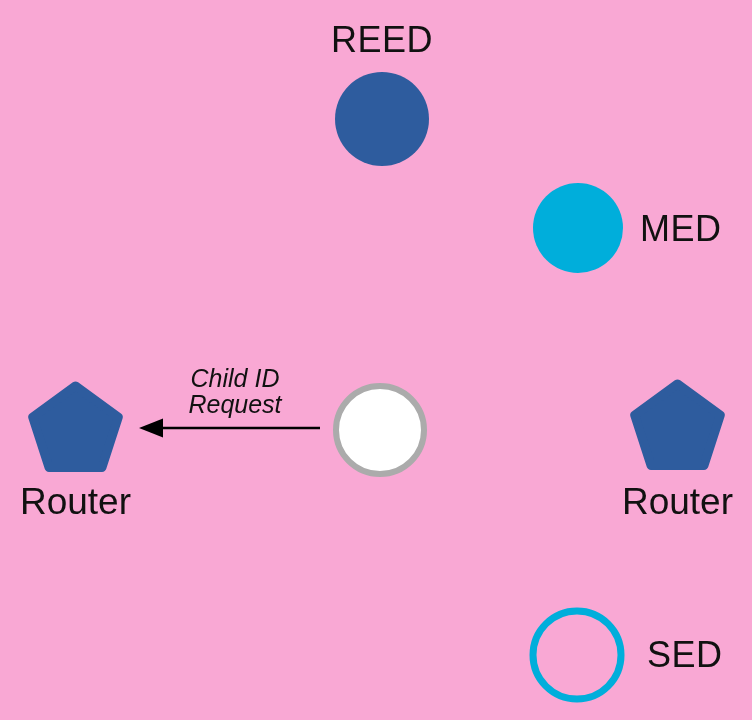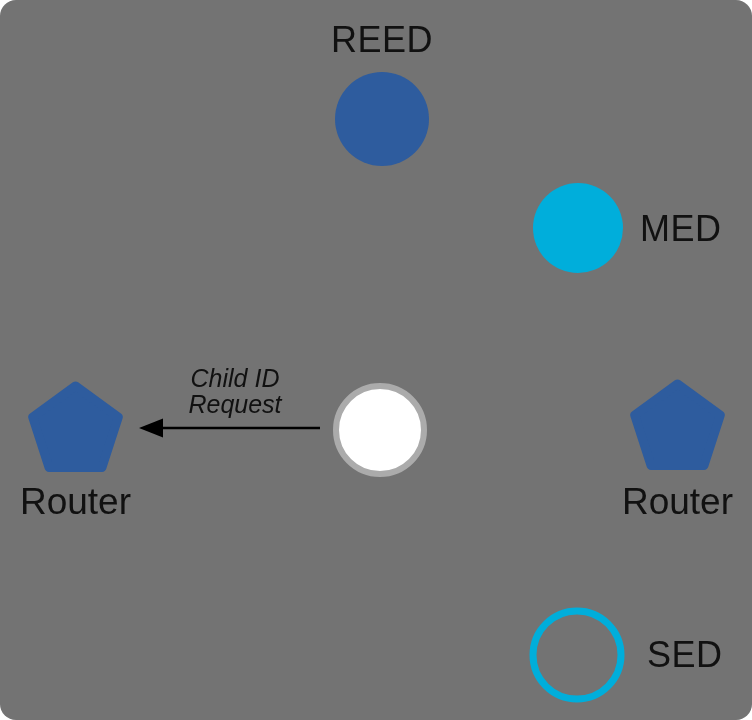--- a/index.html
+++ b/index.html
@@ -4,24 +4,23 @@
 <style>
   html, body {
     margin: 0;
     padding: 0;
     background: #ffffff;
   }
   .canvas {
     position: relative;
     width: 752px;
     height: 720px;
-    background: #737373;
+    background: #f9a8d4;
     overflow: hidden;
     font-family: "Liberation Sans", sans-serif;
-    border-radius: 16px;
   }
   svg {
     display: block;
   }
   svg text {
     font-family: "Liberation Sans", sans-serif;
     fill: #111111;
   }
   .node-label {
     font-size: 36px;

